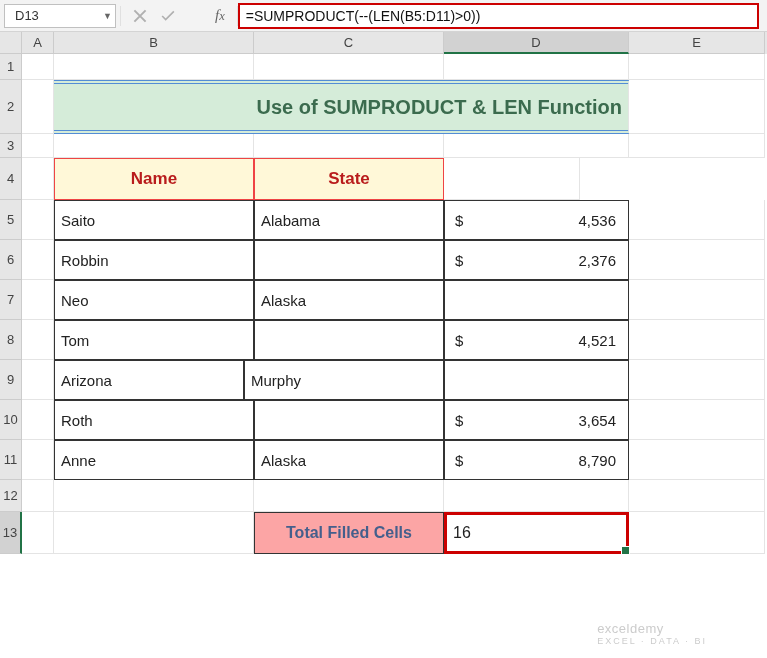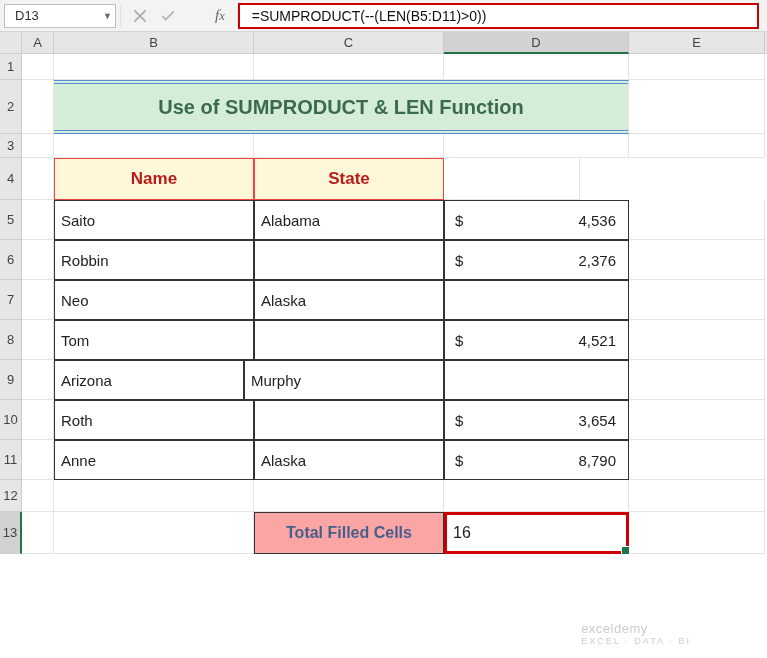--- a/index.html
+++ b/index.html
@@ -44,21 +44,21 @@
   color: #b0b0b0;
 }
 .fx-controls .fx { color: #666; font-style: italic; font-family: serif; font-size: 15px; margin-left: 26px; }
 .fx-controls svg { width: 14px; height: 14px; }
 .formula-input {
   flex: 1;
   height: 26px;
   border: 2px solid #c00;
   display: flex;
   align-items: center;
-  padding: 0 12px;
+  padding: 0 6px;
   font-size: 14px;
   color: #111;
   margin-right: 8px;
   background: #fff;
 }
 
 
 .grid-area {
   position: relative;
 }
@@ -123,21 +123,21 @@
 
 
 .title-cell {
   width: 575px; 
   background: #d5ecd9;
   border-top: 4px double #538dd5;
   border-bottom: 4px double #538dd5;
   font-size: 20px;
   font-weight: 600;
   color: #3b6b4e;
-  justify-content: center;
+  justify-content: flex-end;
 }
 
 
 .tbl-head {
   background: #fff8d8;
   border: 1px solid #ef4444;
   font-size: 17px;
   font-weight: 600;
   color: #b91c1c;
   justify-content: center;
@@ -173,21 +173,21 @@
   bottom: -4px;
   width: 7px;
   height: 7px;
   background: #217346;
   border: 1px solid #fff;
 }
 
 
 .watermark {
   position: absolute;
-  right: 76px;
+  right: 60px;
   bottom: 12px;
   font-size: 13px;
   color: #ccc;
   letter-spacing: 0.5px;
   margin-top: 40px;
 }
 .watermark small { font-size: 9px; display: block; text-align: center; letter-spacing: 2px; }
 </style>
 </head>
 <body>

